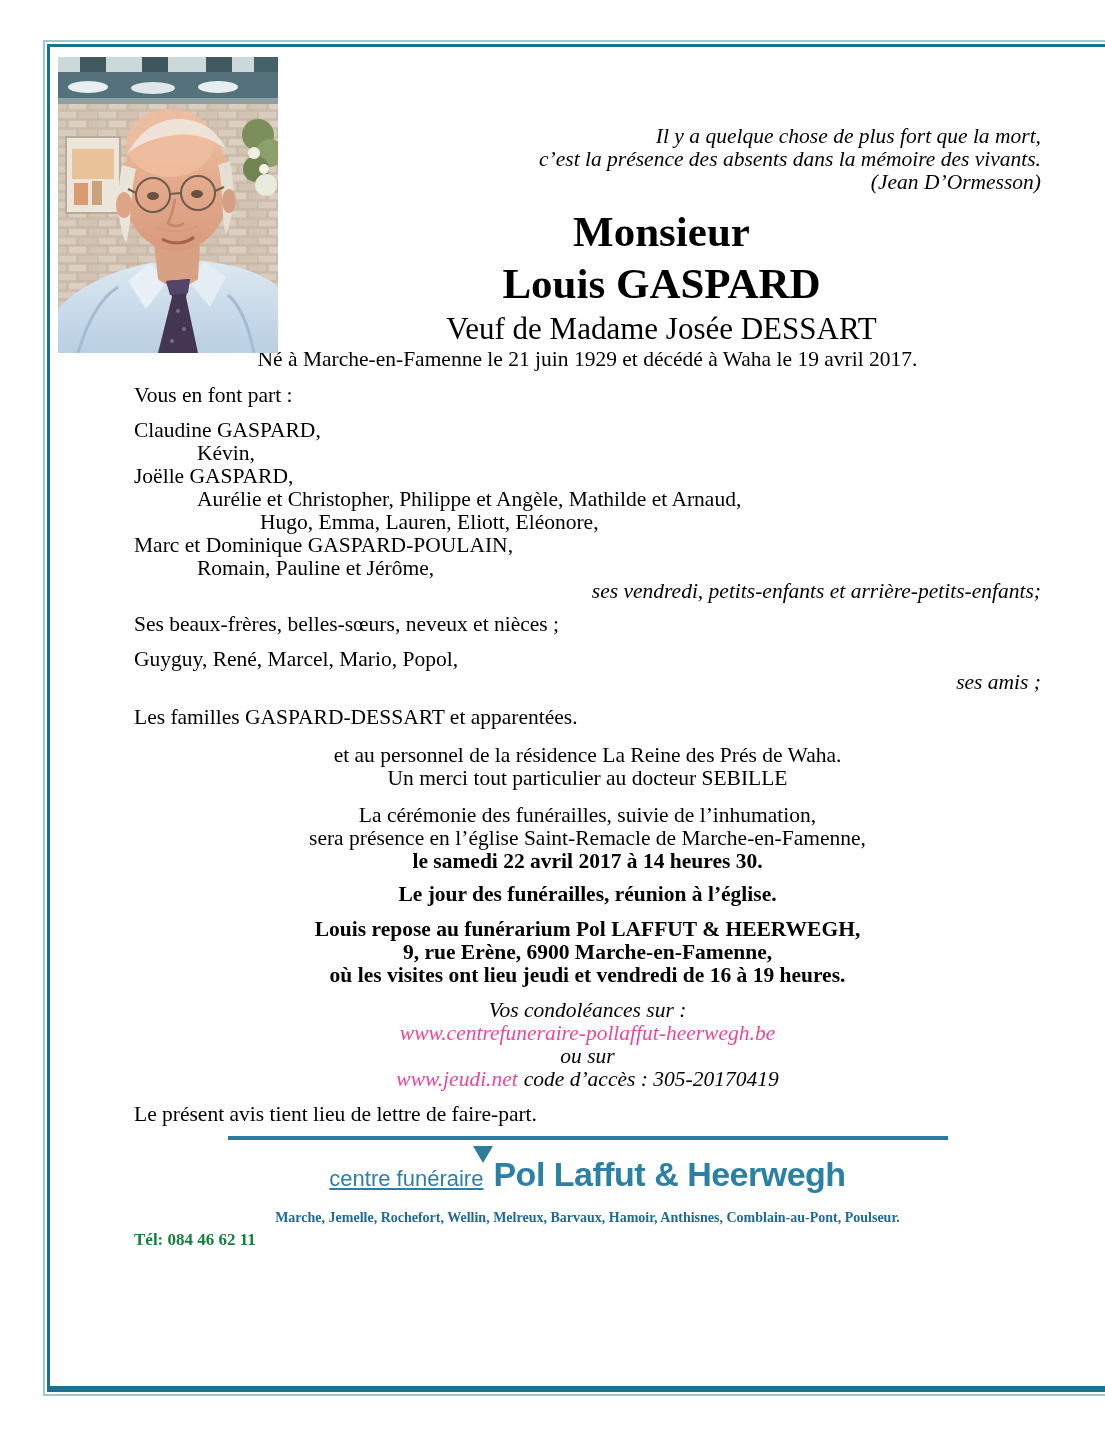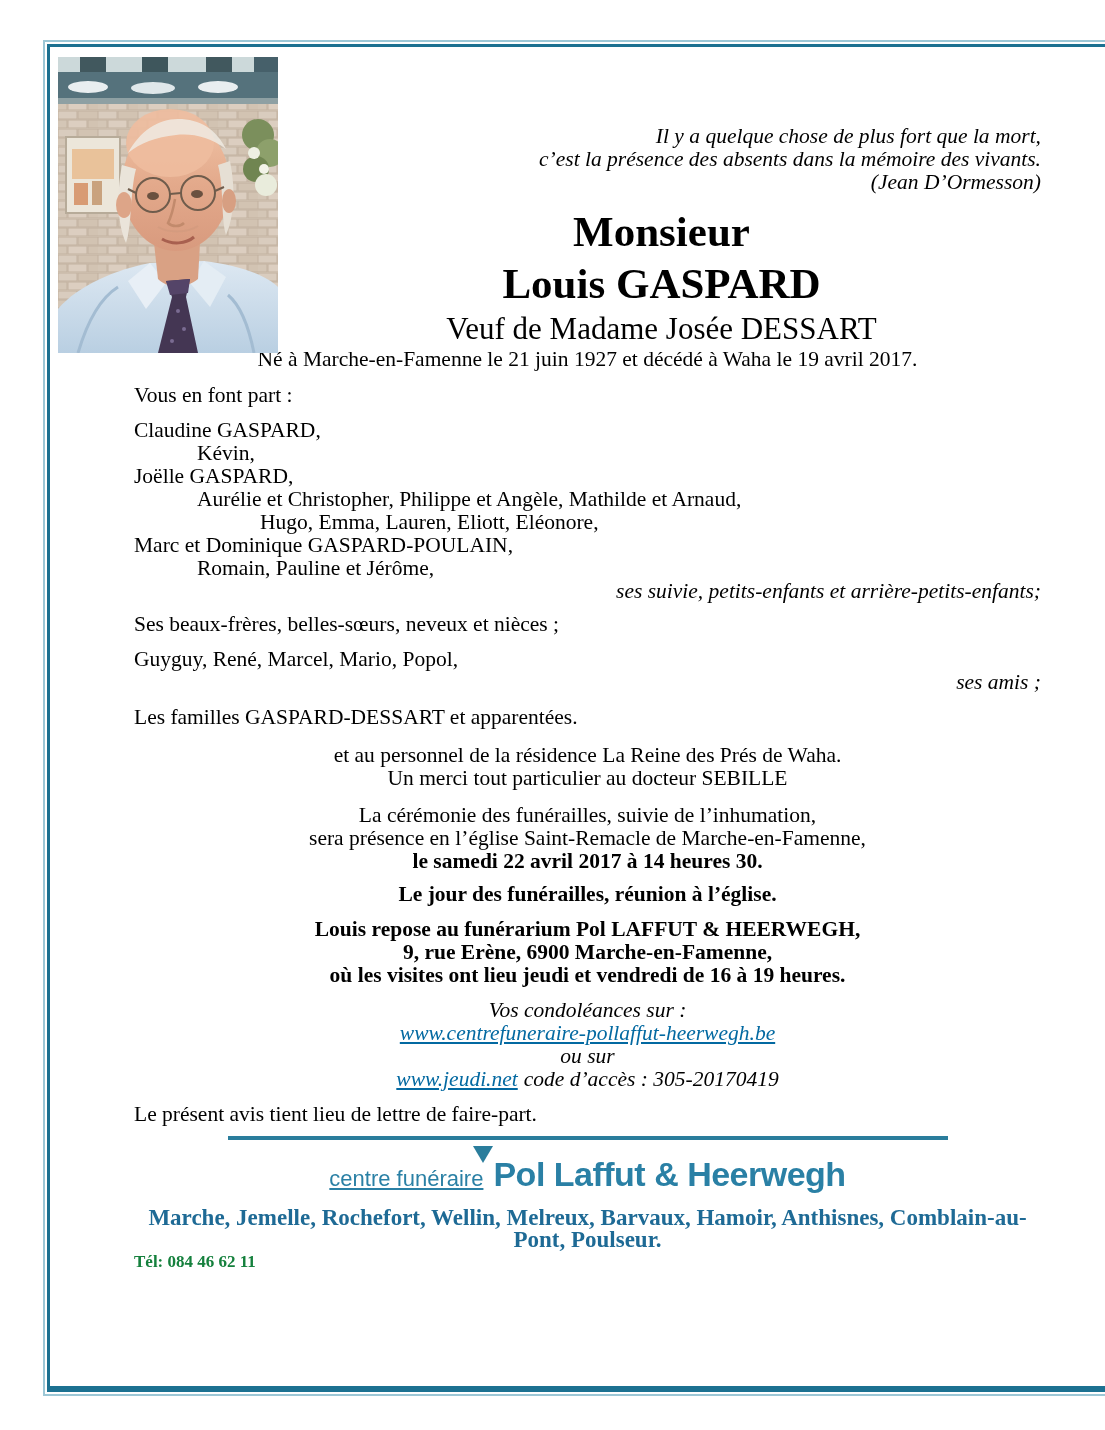--- a/index.html
+++ b/index.html
@@ -31,33 +31,33 @@
   .ind2{padding-left:126px;}
   .right-note{margin-top:3px;text-align:right;font-style:italic;}
   .para{margin-top:10px;}
   .para12{margin-top:12px;}
   .cblock{margin-top:15px;text-align:center;}
   .cblock14{margin-top:14px;text-align:center;}
   .cblock10{margin-top:10px;text-align:center;}
   .cblock12{margin-top:12px;text-align:center;}
   .bold{font-weight:bold;}
   .condolences{margin-top:12px;text-align:center;font-style:italic;}
-  .doc-link{color:#0369a1;text-decoration:underline;cursor:pointer;}
+  .doc-link{color:#ec4899;cursor:pointer;}
   .code-suffix{margin-left:6px;}
   .notice{margin-top:12px;}
   .rule{margin:10px auto 0;width:720px;height:4px;background:#2a7d9c;}
   .brand{margin-top:14px;text-align:center;position:relative;color:#2a80a5;
          font-family:"Liberation Sans", sans-serif;line-height:40px;}
   .brand-prefix{font-size:22px;text-decoration:underline;}
   .brand-name{font-size:34px;font-weight:bold;margin-left:10px;letter-spacing:-0.5px;}
   .brand-triangle{position:absolute;left:calc(50% - 115px);top:-8px;width:0;height:0;
                   border-left:10px solid transparent;border-right:10px solid transparent;
                   border-top:17px solid #2a7d9c;}
   .footer-cities{margin-top:6px;text-align:center;color:#1e6a95;font-weight:bold;
-                 font-size:23px;line-height:22px;}
+                 font-size:14px;line-height:22px;}
   .footer-tel{color:#15803d;font-weight:bold;font-size:17px;line-height:22px;}
 </style>
 </head>
 <body>
 
 <div class="card">
 
   <div class="photo">
     <svg width="220" height="296" viewBox="0 0 220 296" xmlns="http://www.w3.org/2000/svg">
       <defs>
@@ -145,34 +145,34 @@
   <div class="quote">
     <div class="line">Il y a quelque chose de plus fort que la mort,</div>
     <div class="line">c’est la présence des absents dans la mémoire des vivants.</div>
     <div class="line">(Jean D’Ormesson)</div>
   </div>
 
   <div class="salutation">Monsieur</div>
   <div class="deceased-name">Louis GASPARD</div>
   <div class="subtitle">Veuf de Madame Josée DESSART</div>
 
-  <div class="born line">Né à Marche-en-Famenne le 21 juin 1927 et décédé à Waha le 19 avril 2017.</div>
+  <div class="born line">Né à Marche-en-Famenne le 21 juin 1929 et décédé à Waha le 19 avril 2017.</div>
   <p class="intro">Vous en font part :</p>
 
   <div class="family">
     <div class="line">Claudine GASPARD,</div>
     <div class="line ind1">Kévin,</div>
     <div class="line">Joëlle GASPARD,</div>
     <div class="line ind1">Aurélie et Christopher, Philippe et Angèle, Mathilde et Arnaud,</div>
     <div class="line ind2">Hugo, Emma, Lauren, Eliott, Eléonore,</div>
     <div class="line">Marc et Dominique GASPARD-POULAIN,</div>
     <div class="line ind1">Romain, Pauline et Jérôme,</div>
   </div>
 
-  <div class="line right-note">ses suivie, petits-enfants et arrière-petits-enfants;</div>
+  <div class="line right-note">ses vendredi, petits-enfants et arrière-petits-enfants;</div>
 
   <p class="para">Ses beaux-frères, belles-sœurs, neveux et nièces ;</p>
   <p class="para12">Guyguy, René, Marcel, Mario, Popol,</p>
   <div class="line right-note">ses amis ;</div>
   <p class="para12">Les familles GASPARD-DESSART et apparentées.</p>
 
   <div class="cblock">
     <div class="line">et au personnel de la résidence La Reine des Prés de Waha.</div>
     <div class="line">Un merci tout particulier au docteur SEBILLE</div>
   </div>

